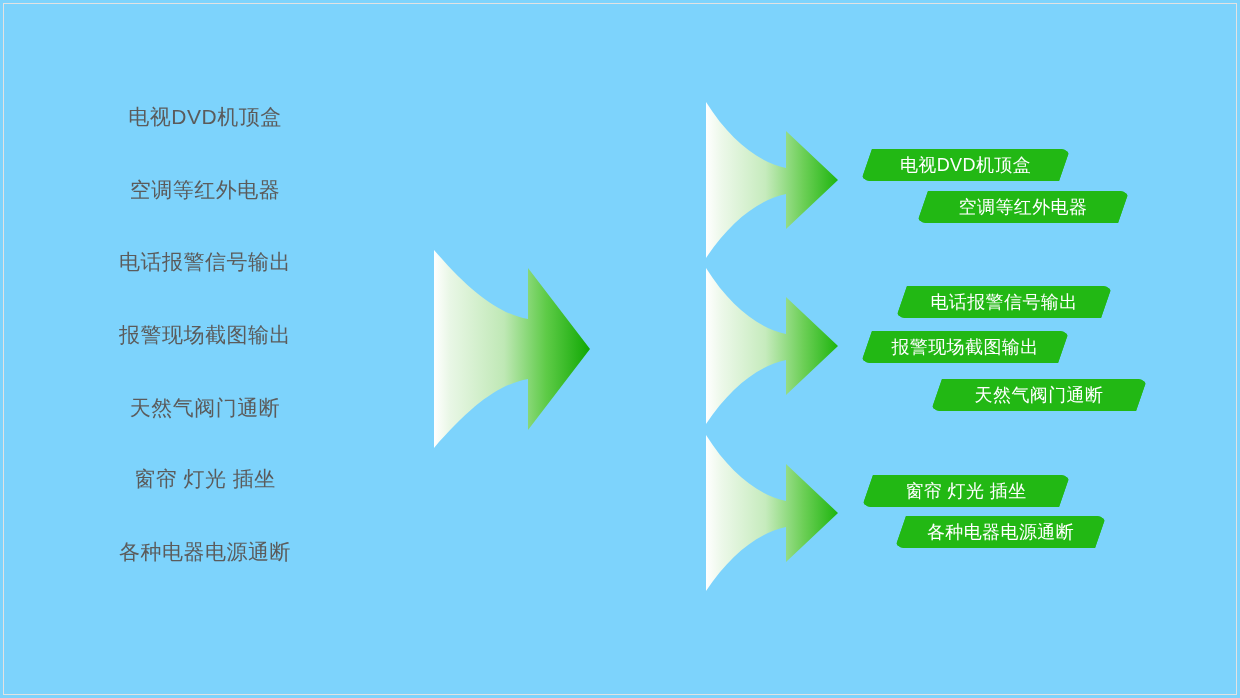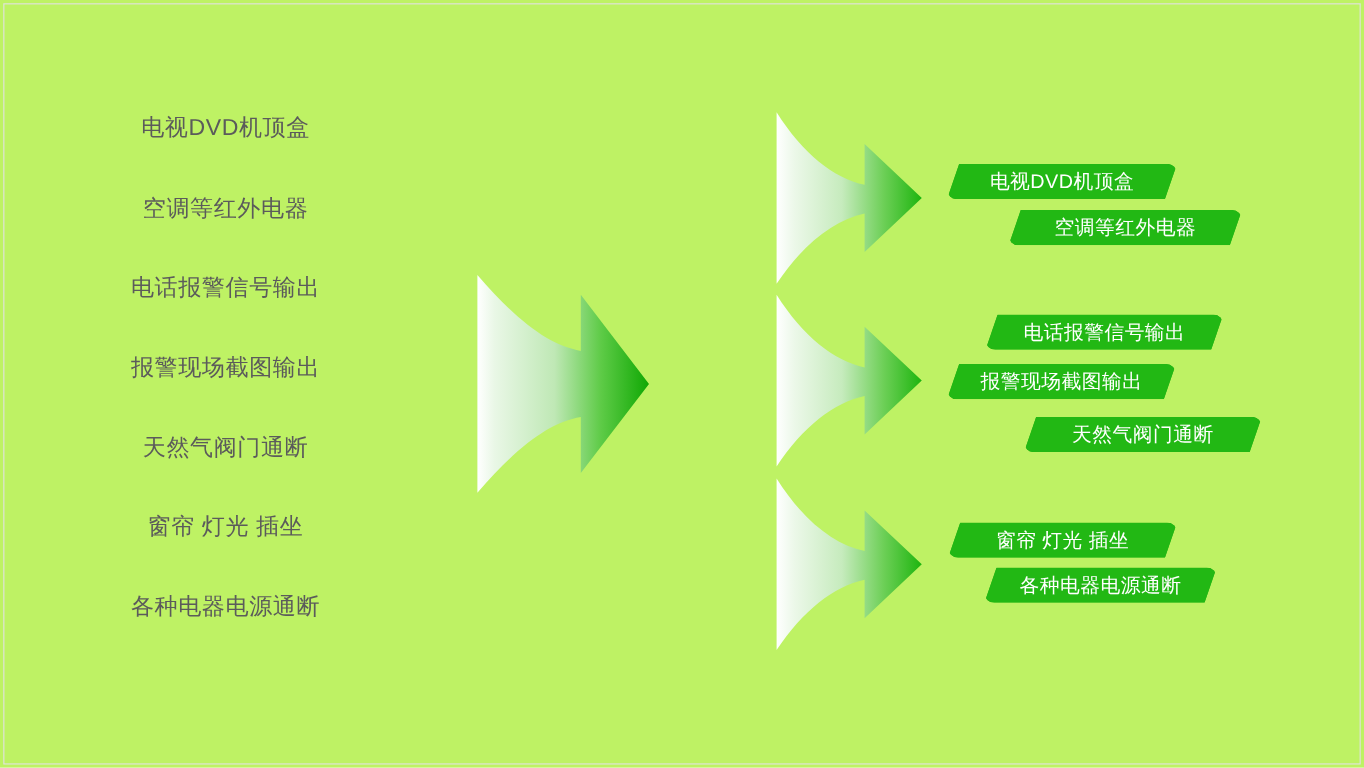--- a/index.html
+++ b/index.html
@@ -9,21 +9,21 @@
     background: #ffffff;
   }
   body {
     font-family: "Liberation Sans", "DejaVu Sans", sans-serif;
   }
 
   #slide {
     position: relative;
     width: 1240px;
     height: 698px;
-    background: #bef264;
+    background: #7dd3fc;
     overflow: hidden;
     box-sizing: border-box;
   }
 
   
   #slide-frame {
     position: absolute;
     left: 3px;
     top: 3px;
     right: 3px;

